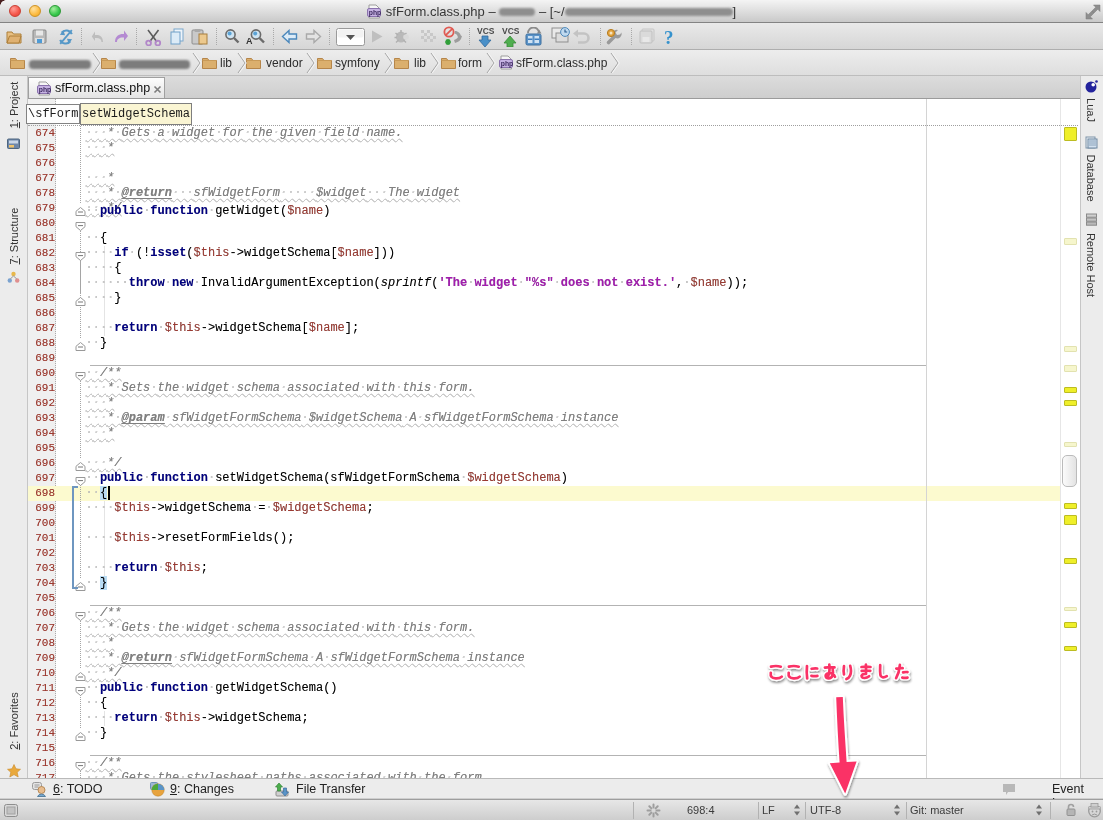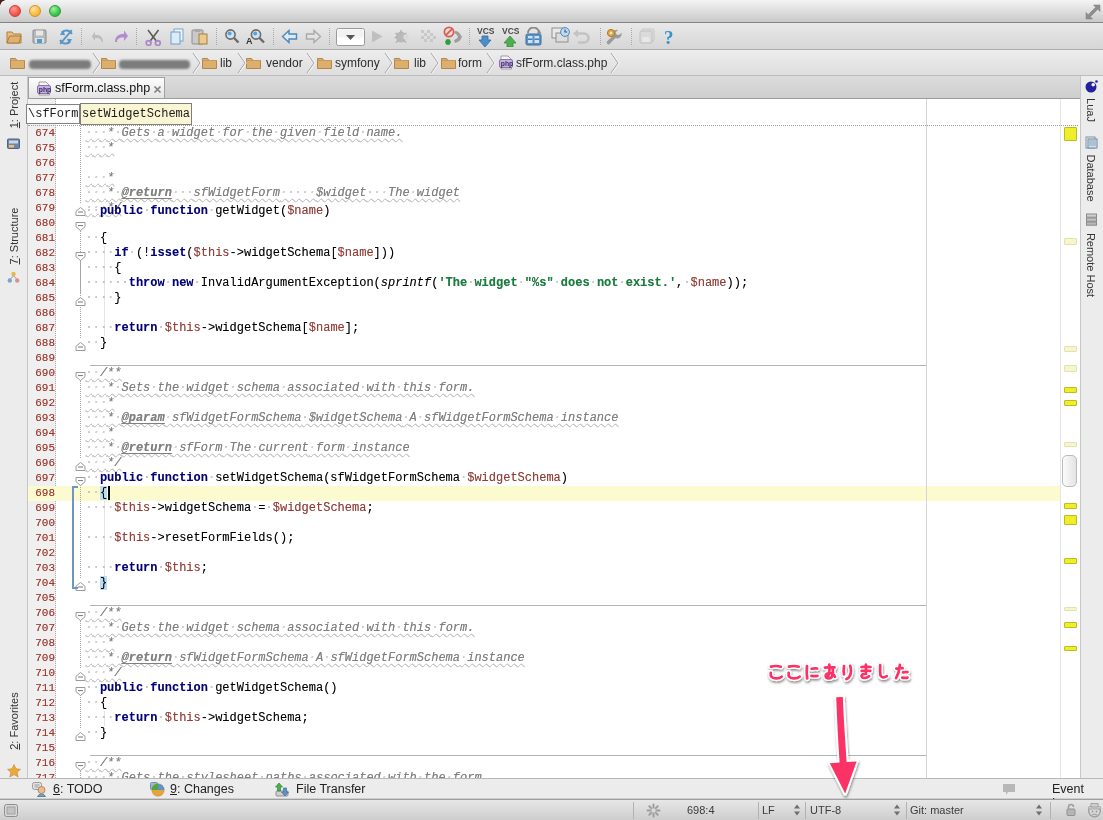--- a/index.html
+++ b/index.html
@@ -29,21 +29,21 @@
 
 #ed{left:28px;top:99px;width:1052px;height:679px;background:#fff}
 #gutbg{position:absolute;left:0;top:0;width:28px;height:679px;background:#f0f0f0;border-right:1px dotted #ababab}
 #caret-row{position:absolute;left:0;top:387px;width:1032px;height:15px;background:#fcfacf}
 .ln{position:absolute;left:0;width:27px;text-align:right;font:11px "Liberation Mono",monospace;line-height:15px;color:#9c3a30;text-shadow:0 0 0.5px rgba(156,58,48,0.5)}
 .cl{position:absolute;left:57.5px;height:15px;font:12px "Liberation Mono",monospace;line-height:15px;color:#000;white-space:pre;text-shadow:0 0 0.5px rgba(0,0,0,0.35)}
 .cl i{font-style:normal;color:#c9c9c9}
 .cl .sw{color:#c9c9c9;font-style:normal;font-weight:normal}
 .k{color:#000080}
 .v{color:#9b3a32}
-.s{color:#15803d}
+.s{color:#a21caf}
 em{color:#000;}
 .cm{color:#808080;font-style:italic}.cm i{color:#d2d2d2;font-style:italic}
 .cm{text-decoration-line:underline;text-decoration-style:wavy;text-decoration-color:#cfcfcf;text-decoration-thickness:1px;text-underline-offset:2px}
 .dt{color:#808080;text-decoration-line:underline;text-decoration-color:#808080;text-decoration-thickness:1px}
 .fmk{position:absolute;left:47px;width:11px;height:11px}
 .fdl{position:absolute;left:52px;width:1px;border-left:1px dotted #a5a5a5}
 .ig{position:absolute;left:76px;width:1px;background:#e4e4e4}
 .msep{position:absolute;left:62px;width:836px;height:1px;background:#b3b3b3}
 #marginline{position:absolute;left:898px;top:0;width:1px;height:679px;background:#d4d4d4}
 .emk{position:absolute;left:1036px;width:13px;border-radius:1px}
@@ -67,20 +67,27 @@
 #status .lbl{position:absolute;top:4px}
 .ssep{position:absolute;top:2px;height:17px;width:1px;background:#b2b2b2}
 u{text-decoration:underline}
 </style></head><body>
 <div id="wrap">
     <div id="title" class="abs">
       <div class="pos" style="left:0;top:0;width:6px;height:6px;background:radial-gradient(circle at 6px 6px,rgba(0,0,0,0) 5.5px,#4a2020 6px)"></div>
 <div class="tl" style="left:9px;background:radial-gradient(circle at 35% 30%,#ff9d96,#f55549 60%,#d94438);border:0.5px solid #ca3e33"></div>
 <div class="tl" style="left:29px;background:radial-gradient(circle at 35% 30%,#ffe1a0,#fdbb40 60%,#e5a023);border:0.5px solid #cf9325"></div>
 <div class="tl" style="left:49px;background:radial-gradient(circle at 35% 30%,#a8eea0,#37c84c 60%,#27a83c);border:0.5px solid #2c9a36"></div>
+<div class="txt"><span style="margin-right:5px;display:inline-flex">
+          <svg width="14" height="15" viewBox="0 0 14 15">
+            <path d="M2 1 h7 l3.5 3.5 V14 H2 z" fill="#f6f6f6" stroke="#9d9d9d"></path>
+            <rect x="0.5" y="4.5" width="13" height="8" rx="1.5" fill="#c6b2e3" stroke="#8a72ad"></rect>
+            <text x="1.8" y="11" font-size="6.8" font-weight="bold" fill="#3c2a5e" font-family="Liberation Sans">php</text>
+          </svg>
+        </span>sfForm.class.php&nbsp;–&nbsp;<span class="blurbar" style="width:36px;background:#8e8e8e"></span>&nbsp;–&nbsp;[~/<span class="blurbar" style="width:168px;background:#8e8e8e"></span>]</div>
 <svg class="pos" style="left:1085px;top:4px" width="16" height="16" viewBox="0 0 16 16">
         <g fill="#8e8e8e" stroke="#787878" stroke-width="0.5">
           <path d="M8.5 1 h6.5 v6.5 l-2.2-2.2 L9 9 7 7 10.7 3.2 z"></path>
           <path d="M7.5 15 H1 V8.5 l2.2 2.2 L7 7 9 9 5.3 12.8 z"></path>
         </g>
       </svg>
 </div>
     <div id="tbar" class="abs">
       <div class="pos" style="left:0;top:-23px">
         <svg class="pos" style="left:6px;top:29px" width="16" height="15" viewBox="0 0 16 15">
@@ -487,21 +494,20 @@
       <div class="cl" style="top:192px"><i>····</i>}</div>
       <div class="cl" style="top:207px"></div>
       <div class="cl" style="top:222px"><i>····</i><b class="k">return</b><i>·</i><span class="v">$this</span>-&gt;widgetSchema[<span class="v">$name</span>];</div>
       <div class="cl" style="top:237px"><i>··</i>}</div>
       <div class="cl" style="top:252px"></div>
       <div class="cl" style="top:267px"><span class="cm"><i>··</i>/**</span></div>
       <div class="cl" style="top:282px"><span class="cm"><i>···</i>*<i>·</i>Sets<i>·</i>the<i>·</i>widget<i>·</i>schema<i>·</i>associated<i>·</i>with<i>·</i>this<i>·</i>form.</span></div>
       <div class="cl" style="top:297px"><span class="cm"><i>···</i>*</span></div>
       <div class="cl" style="top:312px"><span class="cm"><i>···</i>*<i>·</i><b class="dt">@param</b><i>·</i>sfWidgetFormSchema<i>·</i>$widgetSchema<i>·</i>A<i>·</i>sfWidgetFormSchema<i>·</i>instance</span></div>
       <div class="cl" style="top:327px"><span class="cm"><i>···</i>*</span></div>
-      <div class="cl" style="top:342px"><span class="cm"><i>···</i>*<i>·</i><b class="dt">@return</b><i>·</i>sfForm<i>·</i>The<i>·</i>current<i>·</i>form<i>·</i>instance</span></div>
       <div class="cl" style="top:357px"><span class="cm"><i>···</i>*/</span></div>
       <div class="cl" style="top:372px"><i>··</i><b class="k">public</b><i>·</i><b class="k">function</b><i>·</i>setWidgetSchema(sfWidgetFormSchema<i>·</i><span class="v">$widgetSchema</span>)</div>
       <div class="cl" style="top:387px"><i>··</i><span class="bm">{</span></div>
       <div class="cl" style="top:402px"><i>····</i><span class="v">$this</span>-&gt;widgetSchema<i>·</i>=<i>·</i><span class="v">$widgetSchema</span>;</div>
       <div class="cl" style="top:417px"></div>
       <div class="cl" style="top:432px"><i>····</i><span class="v">$this</span>-&gt;resetFormFields();</div>
       <div class="cl" style="top:447px"></div>
       <div class="cl" style="top:462px"><i>····</i><b class="k">return</b><i>·</i><span class="v">$this</span>;</div>
       <div class="cl" style="top:477px"><i>··</i><span class="bm">}</span></div>
       <div class="cl" style="top:492px"></div>

